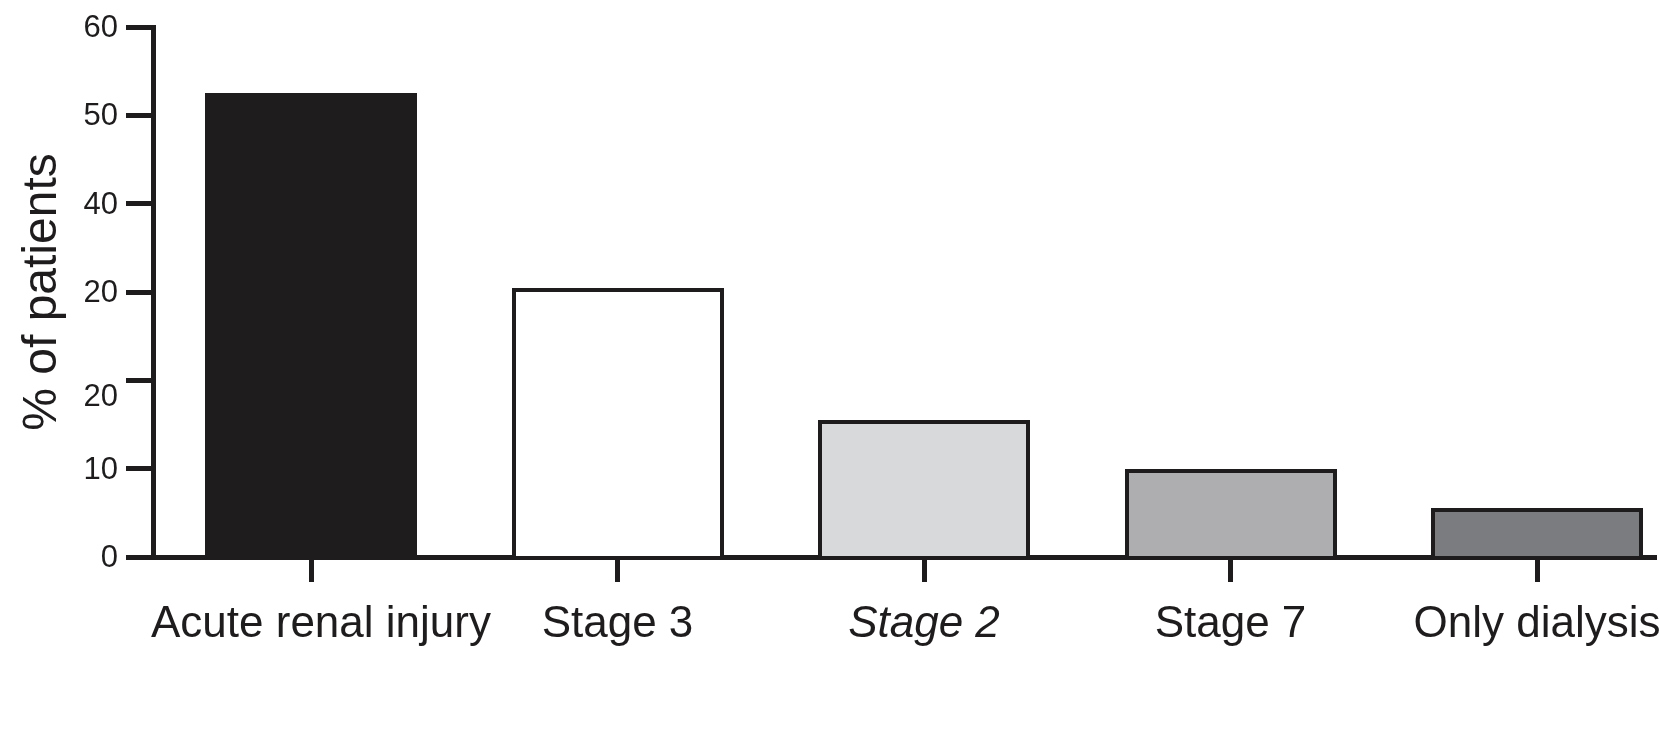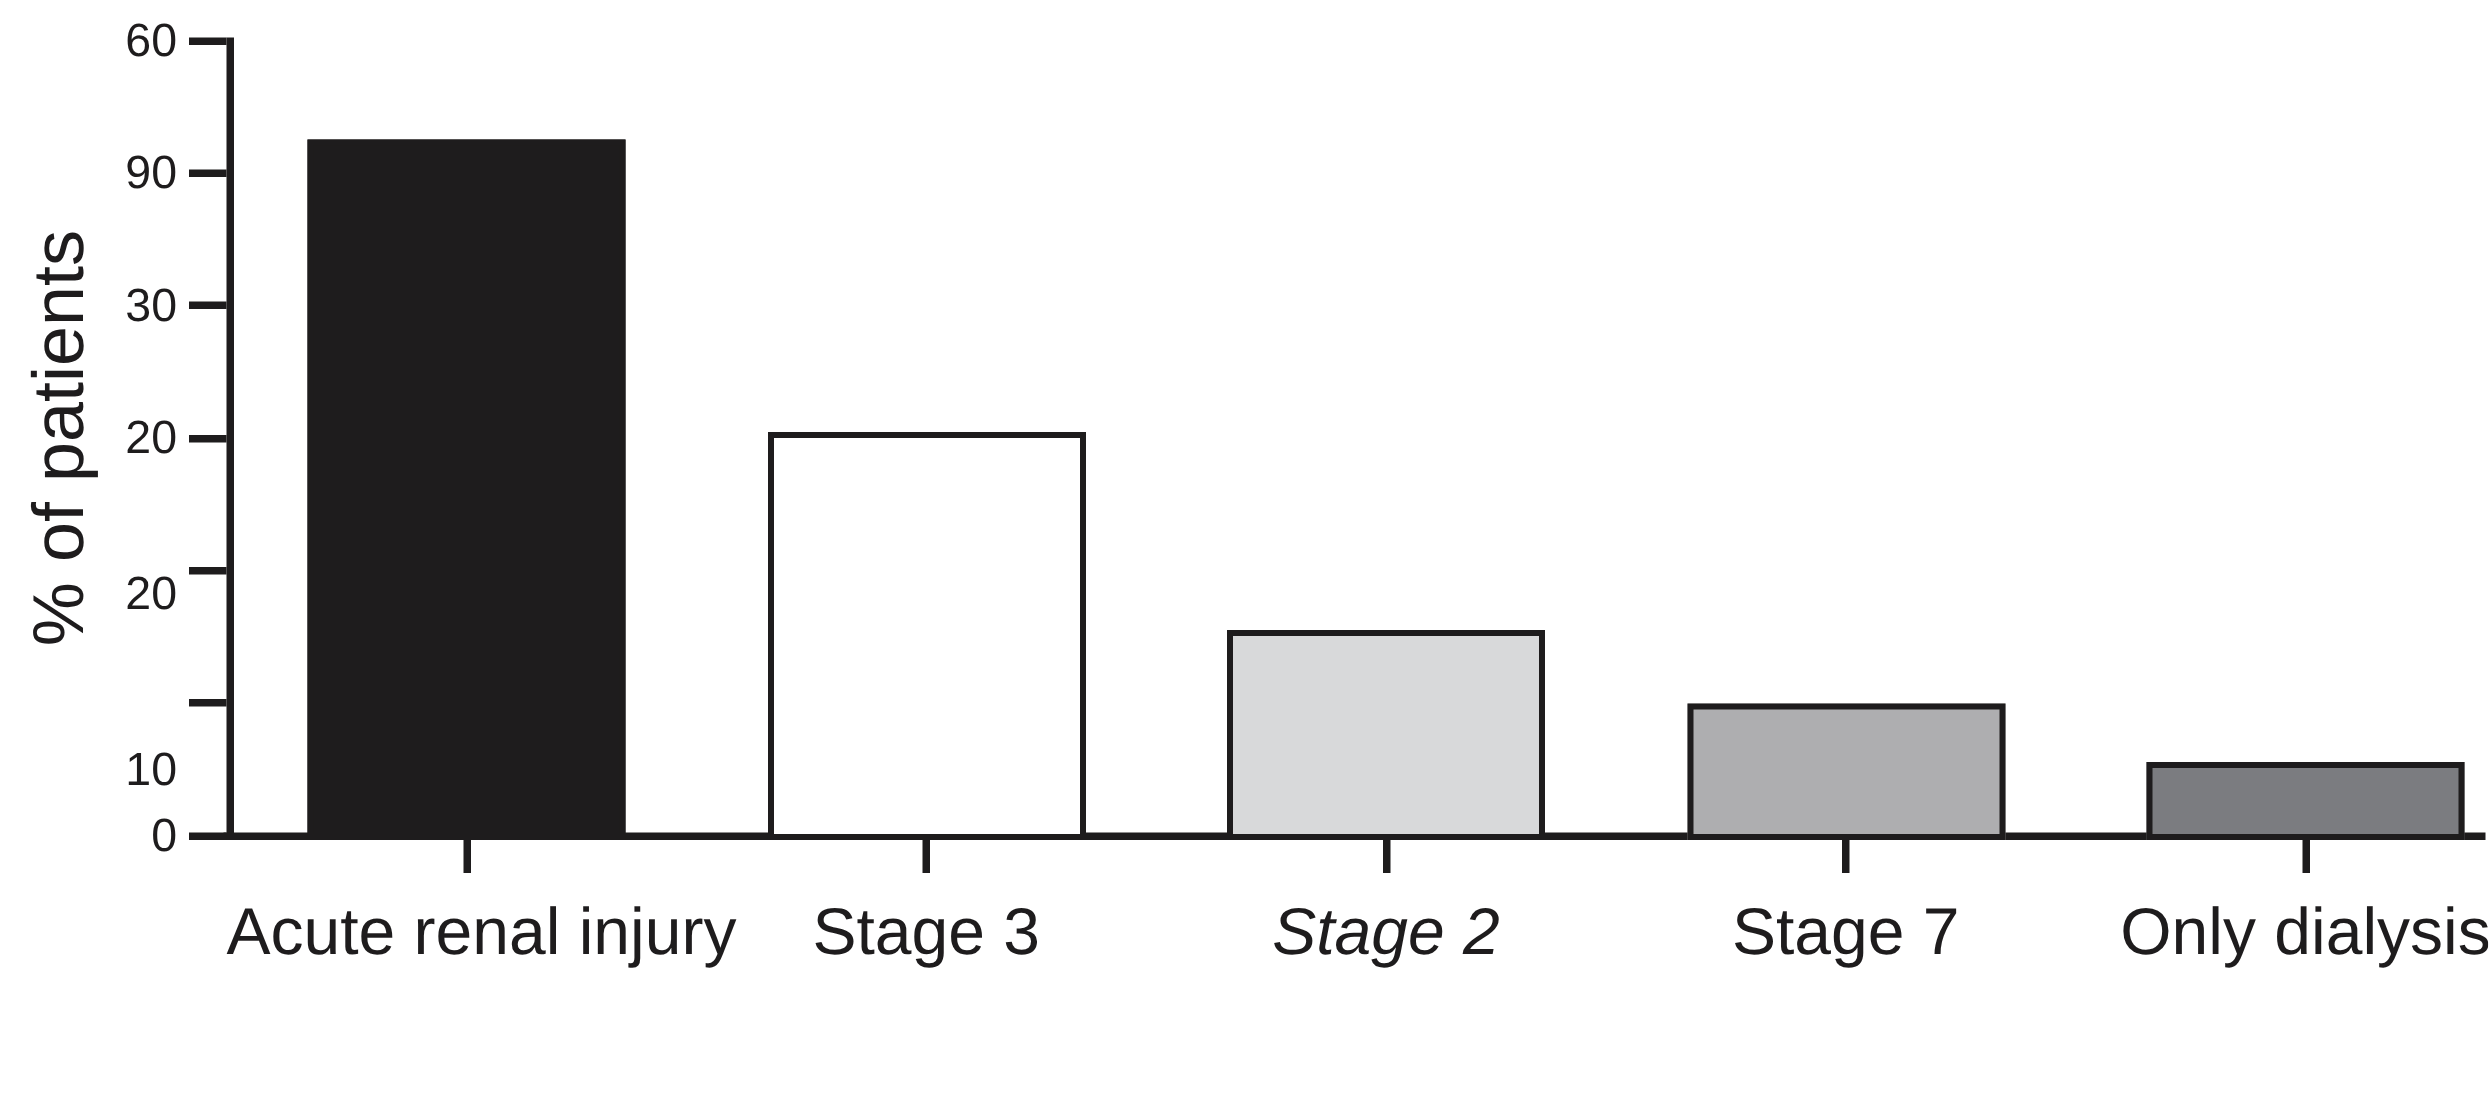--- a/index.html
+++ b/index.html
@@ -19,29 +19,29 @@
 <body>
 
 <div class="figure">
   <div class="axis-line" style="left:151px;top:25px;width:5px;height:535px;"></div>
   <div class="axis-line" style="left:149px;top:555px;width:1508px;height:5px;"></div>
 
   <div id="ytick-layer">
       <div class="tick-mark" style="left: 126px; top: 554.5px; width: 25px; height: 5px;"></div>
       <div class="ytick-label" style="left: 8px; top: 534px;">0</div>
       <div class="tick-mark" style="left: 126px; top: 466.167px; width: 25px; height: 5px;"></div>
-      <div class="ytick-label" style="left: 8px; top: 445.667px; margin-top: 44px;">10</div>
+      <div class="ytick-label" style="left: 8px; top: 445.667px;">10</div>
       <div class="tick-mark" style="left: 126px; top: 377.833px; width: 25px; height: 5px;"></div>
       <div class="ytick-label" style="left: 8px; top: 373px;">20</div>
       <div class="tick-mark" style="left: 126px; top: 289.5px; width: 25px; height: 5px;"></div>
       <div class="ytick-label" style="left: 8px; top: 269px;">20</div>
       <div class="tick-mark" style="left: 126px; top: 201.167px; width: 25px; height: 5px;"></div>
-      <div class="ytick-label" style="left: 8px; top: 180.667px;">30</div>
+      <div class="ytick-label" style="left: 8px; top: 180.667px;">40</div>
       <div class="tick-mark" style="left: 126px; top: 112.833px; width: 25px; height: 5px;"></div>
-      <div class="ytick-label" style="left: 8px; top: 92.3333px;">90</div>
+      <div class="ytick-label" style="left: 8px; top: 92.3333px;">50</div>
       <div class="tick-mark" style="left: 126px; top: 24.5px; width: 25px; height: 5px;"></div>
       <div class="ytick-label" style="left: 8px; top: 4px;">60</div>
     </div>
   <div id="bar-layer">
       <div class="bar" style="left: 205px; top: 93.25px; width: 212px; height: 466.75px; background: rgb(30, 28, 29); border-color: rgb(30, 28, 29);"></div>
       <div class="bar" style="left: 511.5px; top: 287.583px; width: 212px; height: 272.417px; background: rgb(255, 255, 255); border-color: rgb(30, 28, 29);"></div>
       <div class="bar" style="left: 818px; top: 420.083px; width: 212px; height: 139.917px; background: rgb(216, 217, 218); border-color: rgb(30, 28, 29);"></div>
       <div class="bar" style="left: 1124.5px; top: 468.667px; width: 212px; height: 91.3333px; background: rgb(174, 174, 176); border-color: rgb(30, 28, 29);"></div>
       <div class="bar" style="left: 1431px; top: 508.417px; width: 212px; height: 51.5833px; background: rgb(123, 124, 128); border-color: rgb(30, 28, 29);"></div>
     </div>

